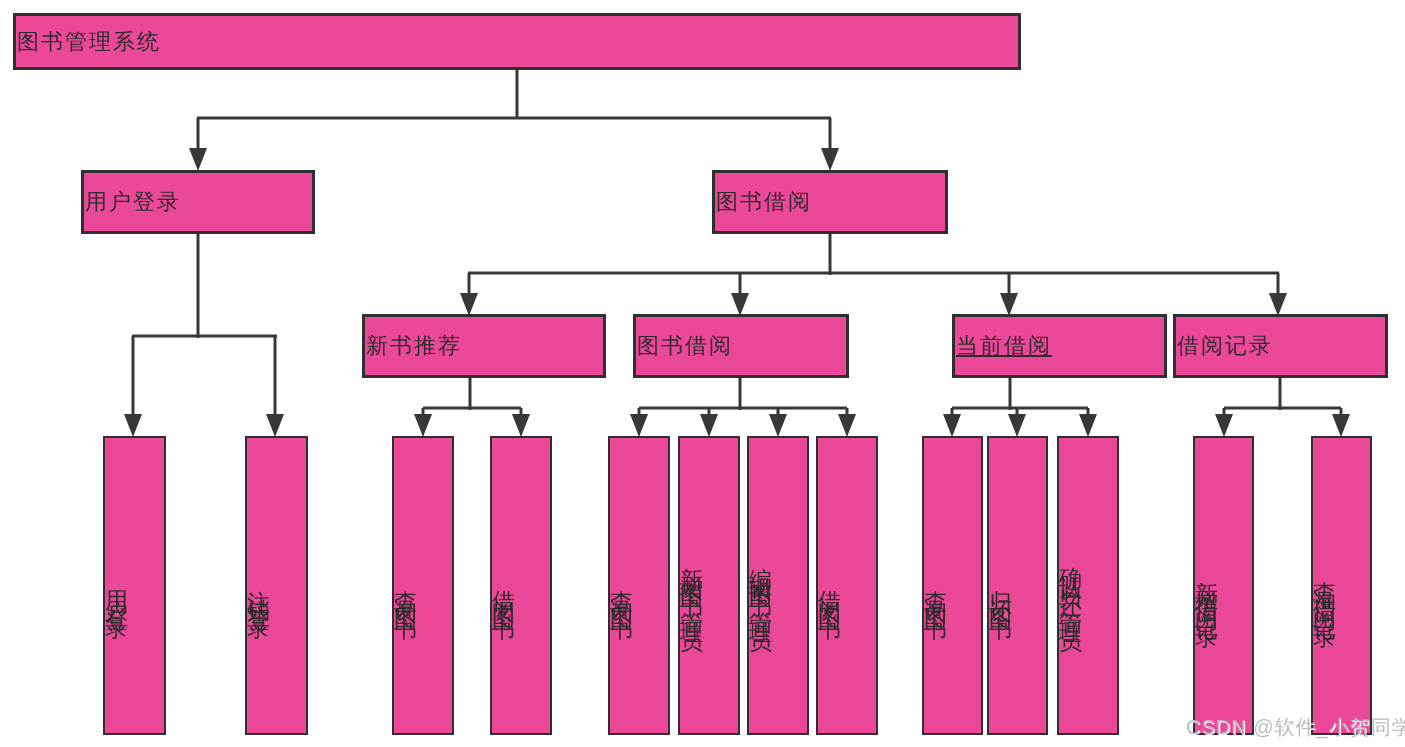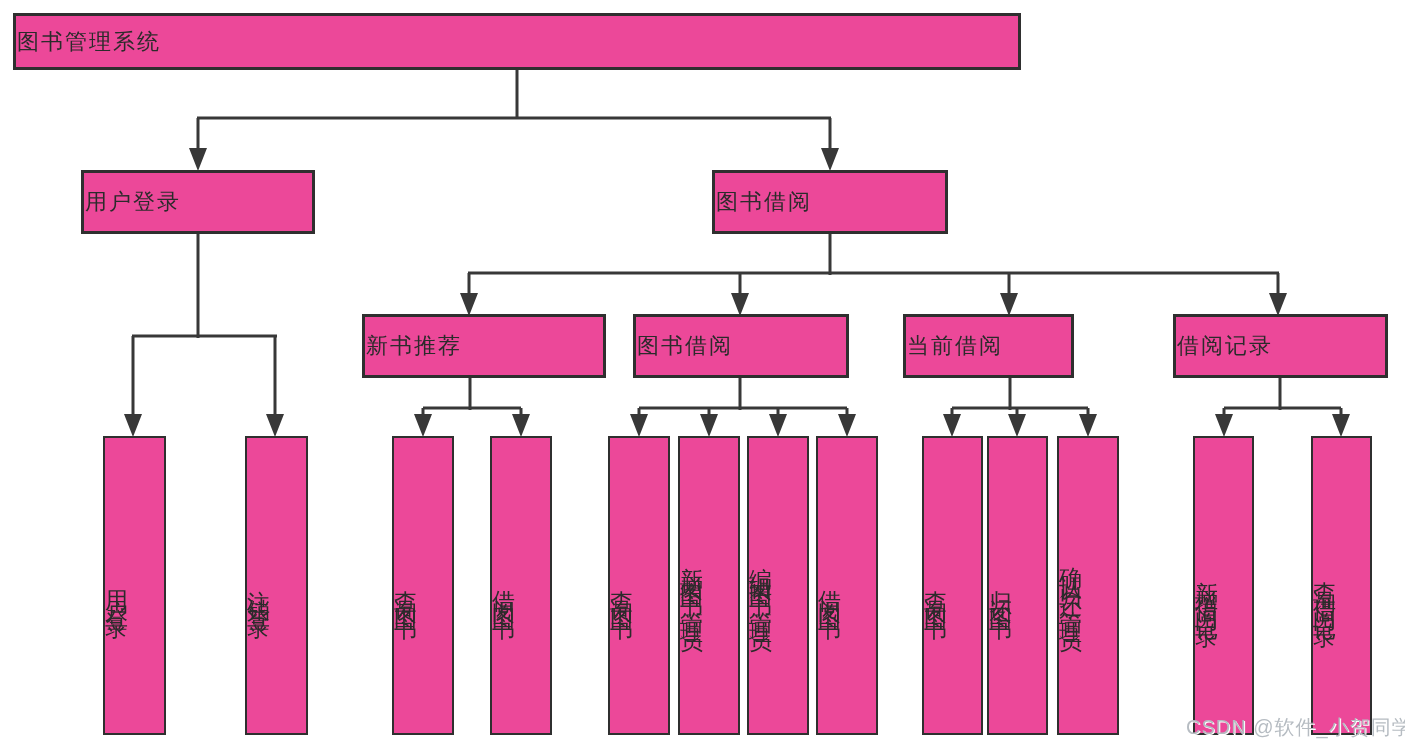--- a/index.html
+++ b/index.html
@@ -109,21 +109,21 @@
   <div class="node h-node" style="left:712px; top:170px; width:236px; height:64px;">
     <span>图书借阅</span>
   </div>
 
   <div class="node h-node" style="left:362px; top:314px; width:244px; height:64px;">
     <span>新书推荐</span>
   </div>
   <div class="node h-node" style="left:633px; top:314px; width:216px; height:64px;">
     <span>图书借阅</span>
   </div>
-  <div class="node h-node" style="left:903px; top:314px; width:171px; height:64px;">
+  <div class="node h-node" style="left:952px; top:314px; width:215px; height:64px;text-decoration:underline;">
     <span>当前借阅</span>
   </div>
   <div class="node h-node" style="left:1173px; top:314px; width:215px; height:64px;">
     <span>借阅记录</span>
   </div>
 
   <div class="node leaf" style="left:103px; top:436px; width:63px; height:299px;">
     <span>用户登录</span>
   </div>
   <div class="node leaf" style="left:245px; top:436px; width:63px; height:299px;">

